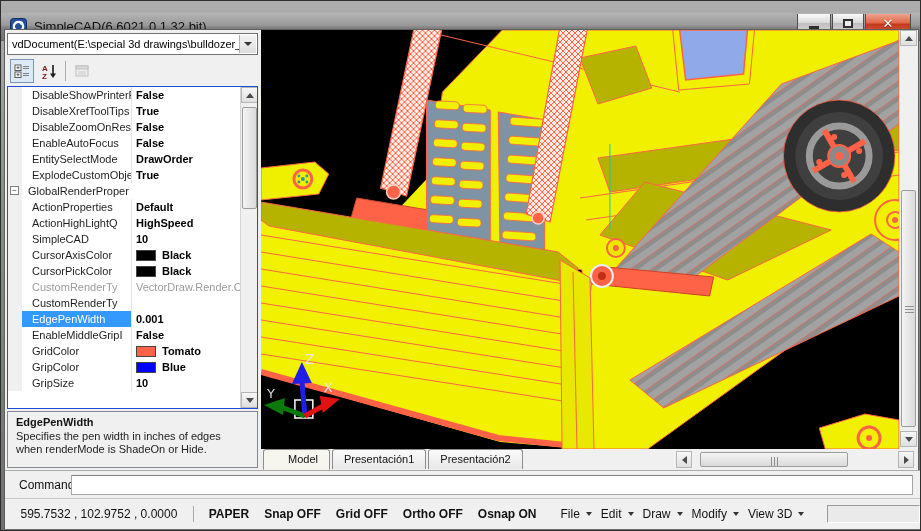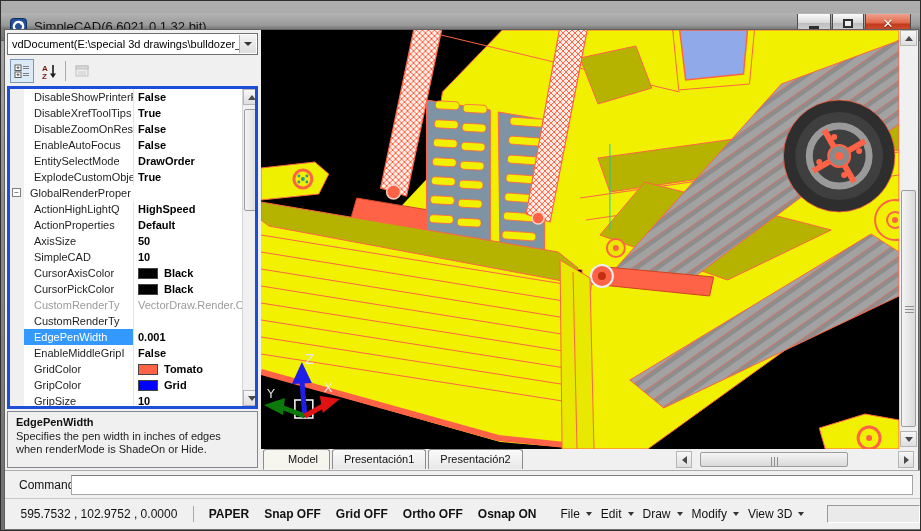--- a/index.html
+++ b/index.html
@@ -36,21 +36,21 @@
     border-left:1px solid #B0B0B0; display:flex; align-items:center; justify-content:center; }
   .tri-down { width:0; height:0; border-left:4px solid transparent; border-right:4px solid transparent; border-top:4px solid #333; }
 
   .ptoolbar { position:absolute; left:2px; top:28px; width:251px; height:27px; }
   .tbtn { position:absolute; top:1px; width:24px; height:24px; display:flex; align-items:center; justify-content:center; }
   .tbtn.on { border:1px solid #7A98B5; background:#DCE9F7; }
   .tbtn.dis { opacity:.55; }
   .tb-sep { position:absolute; left:58px; top:3px; width:1px; height:20px; background:#ABABAB; }
 
   .pgrid { position:absolute; left:2px; top:56px; width:251px; height:323px; background:#FFF;
-    border:3px solid #1d4ed8; overflow:hidden; }
+    border:1px solid #1d4ed8; overflow:hidden; }
   .prows { position:absolute; left:0; top:0; width:232px; }
   .prow { display:flex; height:16px; font-size:11px; line-height:16px; }
   .pmargin { width:14px; background:#F0F0F0; flex:0 0 14px; position:relative; }
   .pname { flex:0 0 110px; padding-left:10px; color:#1E1E1E; border-right:1px solid #E4E4E4;
     overflow:hidden; white-space:nowrap; }
   .pval { flex:1; padding-left:4px; font-weight:bold; color:#000; overflow:hidden; white-space:nowrap;
     display:flex; align-items:center; }
   .prow.gray .pname, .prow.gray .pval { color:#9B9B9B; font-weight:normal; }
   .prow .pname.sel { background:#3399FF; color:#FFF; }
   .prow.cat .pname { flex:1; padding-left:6px; border-right:none; }
@@ -213,32 +213,27 @@
             <div class="pval">True</div>
           </div>
         <div class="prow cat">
             <div class="pmargin">
               <span class="collapse">−</span>
             </div>
             <div class="pname">GlobalRenderProper</div>
           </div>
         <div class="prow">
             <div class="pmargin"></div>
+            <div class="pname">ActionProperties</div>
+            <div class="pval">Default</div>
+          </div>
+        <div class="prow">
+            <div class="pmargin"></div>
             <div class="pname">ActionHighLightQ</div>
             <div class="pval">HighSpeed</div>
-          </div>
-        <div class="prow">
-            <div class="pmargin"></div>
-            <div class="pname">ActionProperties</div>
-            <div class="pval">Default</div>
-          </div>
-        <div class="prow">
-            <div class="pmargin"></div>
-            <div class="pname">AxisSize</div>
-            <div class="pval">50</div>
           </div>
         <div class="prow">
             <div class="pmargin"></div>
             <div class="pname">SimpleCAD</div>
             <div class="pval">10</div>
           </div>
         <div class="prow">
             <div class="pmargin"></div>
             <div class="pname">CursorAxisColor</div>
             <div class="pval">
@@ -280,21 +275,21 @@
             <div class="pval">
               <span class="swatch sw-tomato"></span>
               <span>Tomato</span>
             </div>
           </div>
         <div class="prow">
             <div class="pmargin"></div>
             <div class="pname">GripColor</div>
             <div class="pval">
               <span class="swatch sw-blue"></span>
-              <span>Grid</span>
+              <span>Blue</span>
             </div>
           </div>
         <div class="prow">
             <div class="pmargin"></div>
             <div class="pname">GripSize</div>
             <div class="pval">10</div>
           </div>
       </div>
       <div class="vsb" style="left:232px; height:100%;">
         <div class="sb-btn" style="top:0;">

